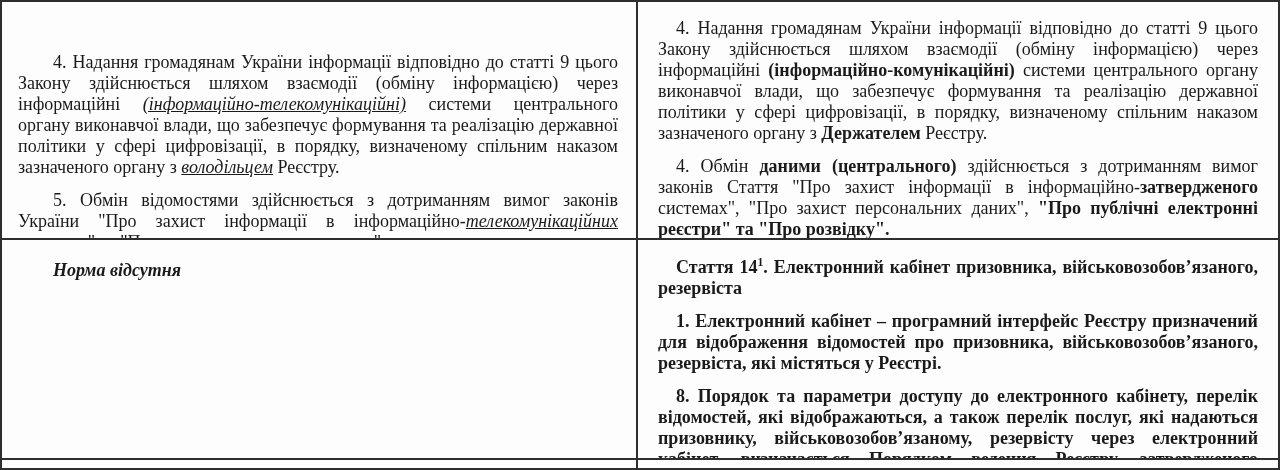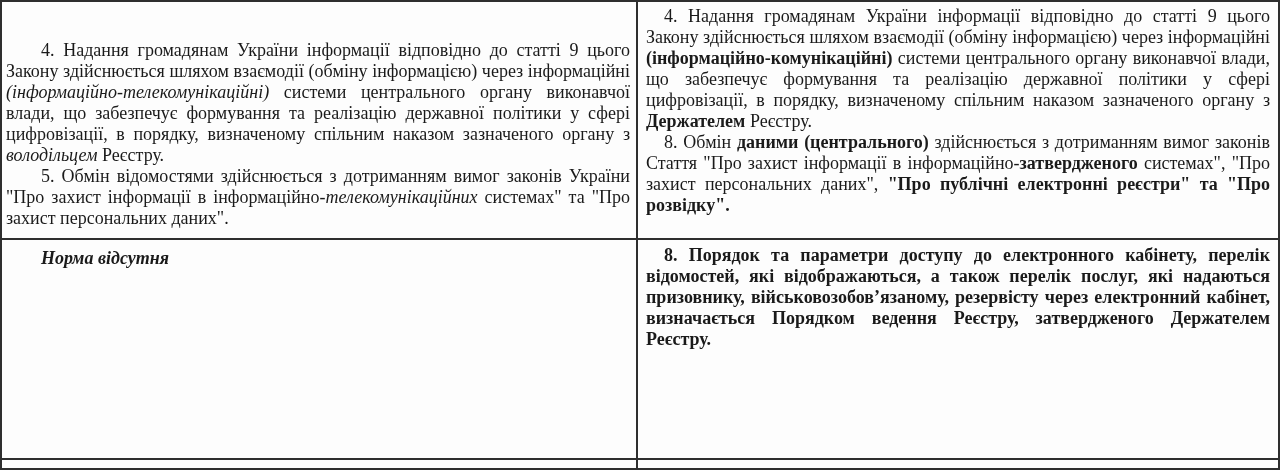--- a/index.html
+++ b/index.html
@@ -33,47 +33,49 @@
   }
   .cell.left  { border-right: 2px solid var(--border); }
   .cell.r1, .cell.r2 { border-bottom: 2px solid var(--border); }
 
   .cell.left.r1  { padding: 38px 6px 0 4px; }
   .cell.right.r1 { padding: 4px 8px 0 8px; }
   .cell.left.r2  { padding: 8px 6px 4px 4px; }
   .cell.right.r2 { padding: 5px 8px 0 8px; }
 
   p.para {
-    margin: 0;
+    margin: 12px;
     text-align: justify;
     text-justify: inter-word;
   }
   .left  p.para { text-indent: 35px; }
   .right p.para { text-indent: 18px; }
 
-  .r-i  { font-style: italic; }
+  .r-i  { font-style: italic; text-decoration: underline; }
   .r-b  { font-weight: bold; }
   .r-bi { font-weight: bold; font-style: italic; }
   sup.r-b { font-size: 0.65em; line-height: 0; }
 </style>
 </head>
 <body>
 
 <div class="tbl">
   <div class="cell left r1">
       <p class="para"><span class="">4. Надання громадянам України інформації відповідно до статті 9 цього Закону здійснюється шляхом взаємодії (обміну інформацією) через інформаційні </span><span class="r-i">(інформаційно-телекомунікаційні)</span><span class=""> системи центрального органу виконавчої влади, що забезпечує формування та реалізацію державної політики у сфері цифровізації, в порядку, визначеному спільним наказом зазначеного органу з </span><span class="r-i">володільцем</span><span class=""> Реєстру.</span></p>
       <p class="para"><span class="">5. Обмін відомостями здійснюється з дотриманням вимог законів України "Про захист інформації в інформаційно-</span><span class="r-i">телекомунікаційних</span><span class=""> системах" та "Про захист персональних даних".</span></p>
     </div>
   <div class="cell right r1">
       <p class="para"><span class="">4. Надання громадянам України інформації відповідно до статті 9 цього Закону здійснюється шляхом взаємодії (обміну інформацією) через інформаційні </span><span class="r-b">(інформаційно-комунікаційні)</span><span class=""> системи центрального органу виконавчої влади, що забезпечує формування та реалізацію державної політики у сфері цифровізації, в порядку, визначеному спільним наказом зазначеного органу з </span><span class="r-b">Держателем</span><span class=""> Реєстру.</span></p>
-      <p class="para"><span class="">8. Обмін </span><span class="r-b">даними (центрального)</span><span class=""> здійснюється з дотриманням вимог законів Стаття "Про захист інформації в інформаційно-</span><span class="r-b">затвердженого</span><span class=""> системах", "Про захист персональних даних", </span><span class="r-b">"Про публічні електронні реєстри" та "Про розвідку".</span></p>
+      <p class="para"><span class="">4. Обмін </span><span class="r-b">даними (центрального)</span><span class=""> здійснюється з дотриманням вимог законів Стаття "Про захист інформації в інформаційно-</span><span class="r-b">затвердженого</span><span class=""> системах", "Про захист персональних даних", </span><span class="r-b">"Про публічні електронні реєстри" та "Про розвідку".</span></p>
     </div>
 
   <div class="cell left r2">
       <p class="para"><span class="r-bi">Норма відсутня</span></p>
     </div>
   <div class="cell right r2">
+      <p class="para"><span class="r-b">Стаття 14</span><sup class="r-b">1</sup><span class="r-b">. Електронний кабінет призовника, військовозобов’язаного, резервіста</span></p>
+      <p class="para"><span class="r-b">1. Електронний кабінет – програмний інтерфейс Реєстру призначений для відображення відомостей про призовника, військовозобов’язаного, резервіста, які містяться у Реєстрі.</span></p>
       <p class="para"><span class="r-b">8. Порядок та параметри доступу до електронного кабінету, перелік відомостей, які відображаються, а також перелік послуг, які надаються призовнику, військовозобов’язаному, резервісту через електронний кабінет, визначається Порядком ведення Реєстру, затвердженого Держателем Реєстру.</span></p>
     </div>
 
   <div class="cell left r3"></div>
   <div class="cell right r3"></div>
 </div>
 
 </body></html>

